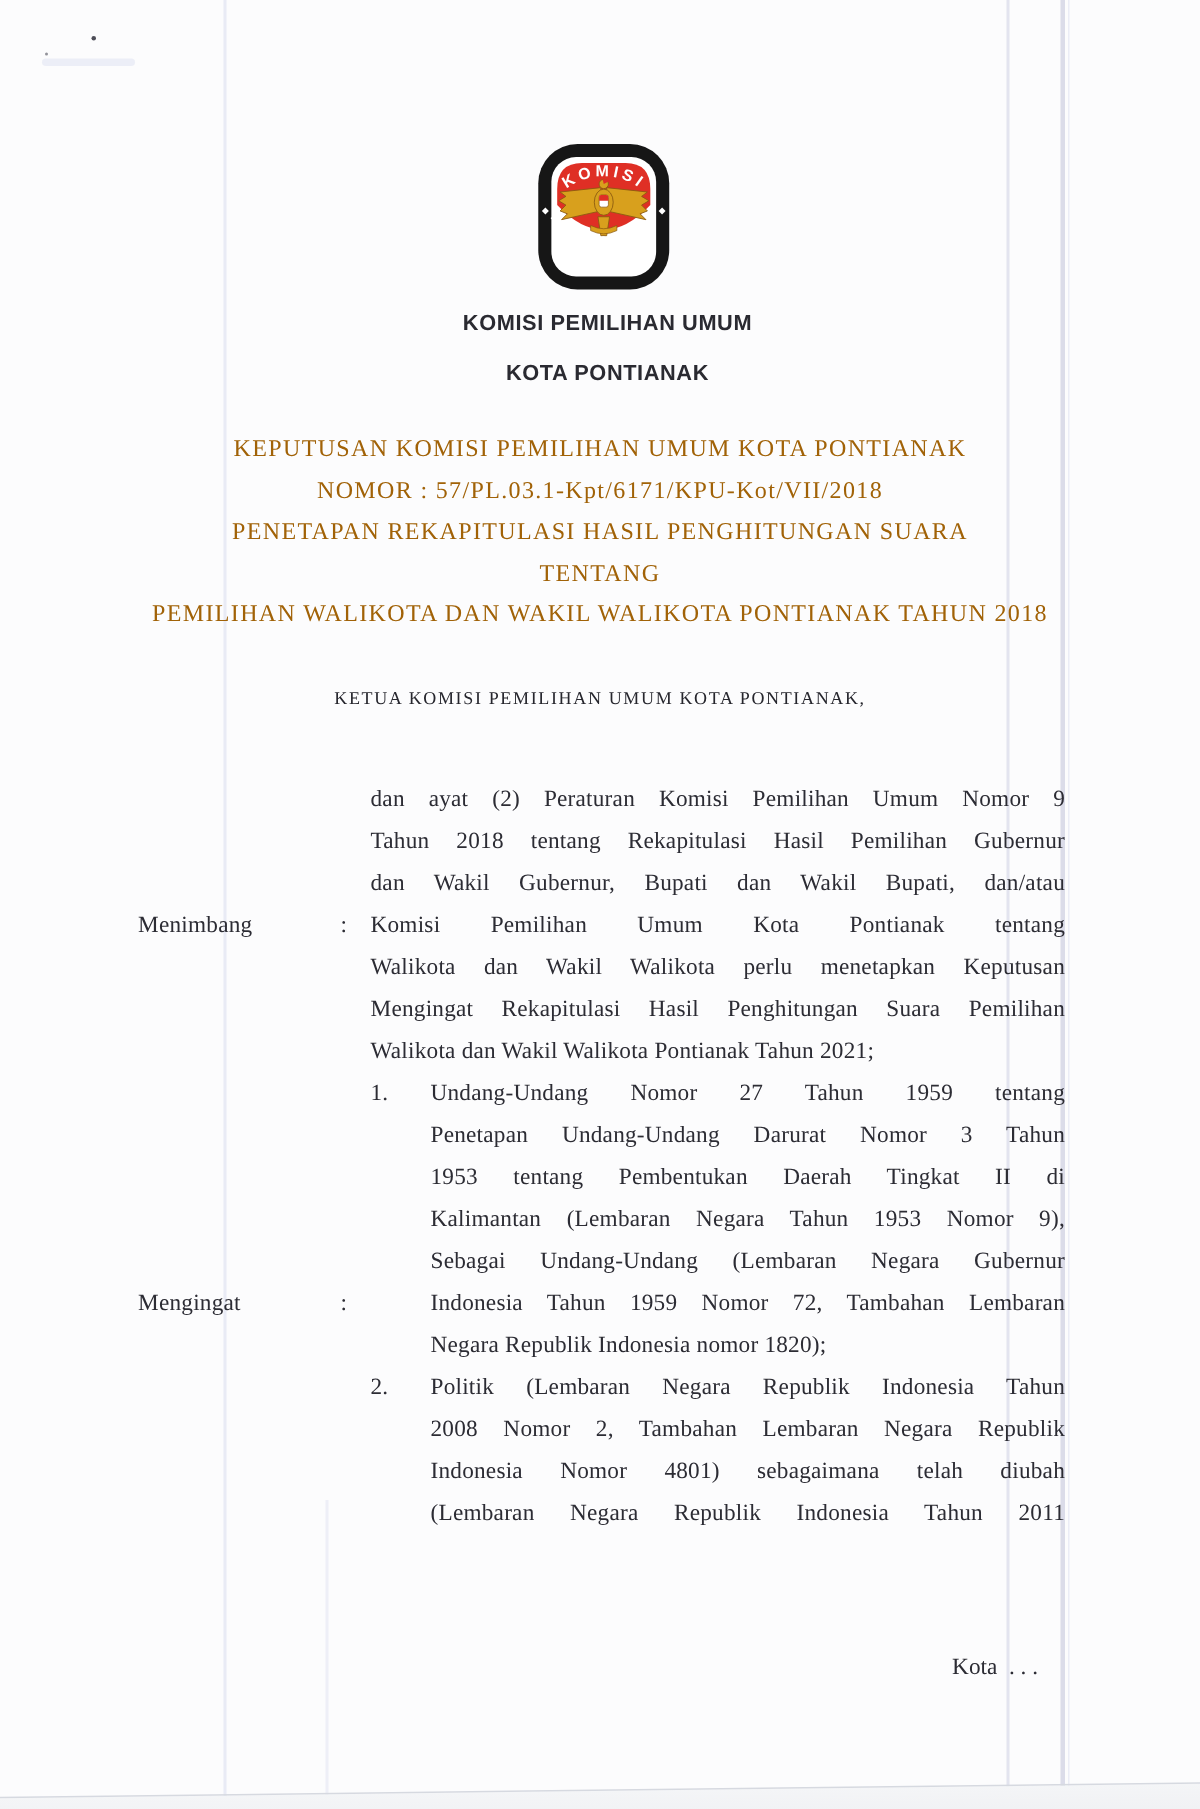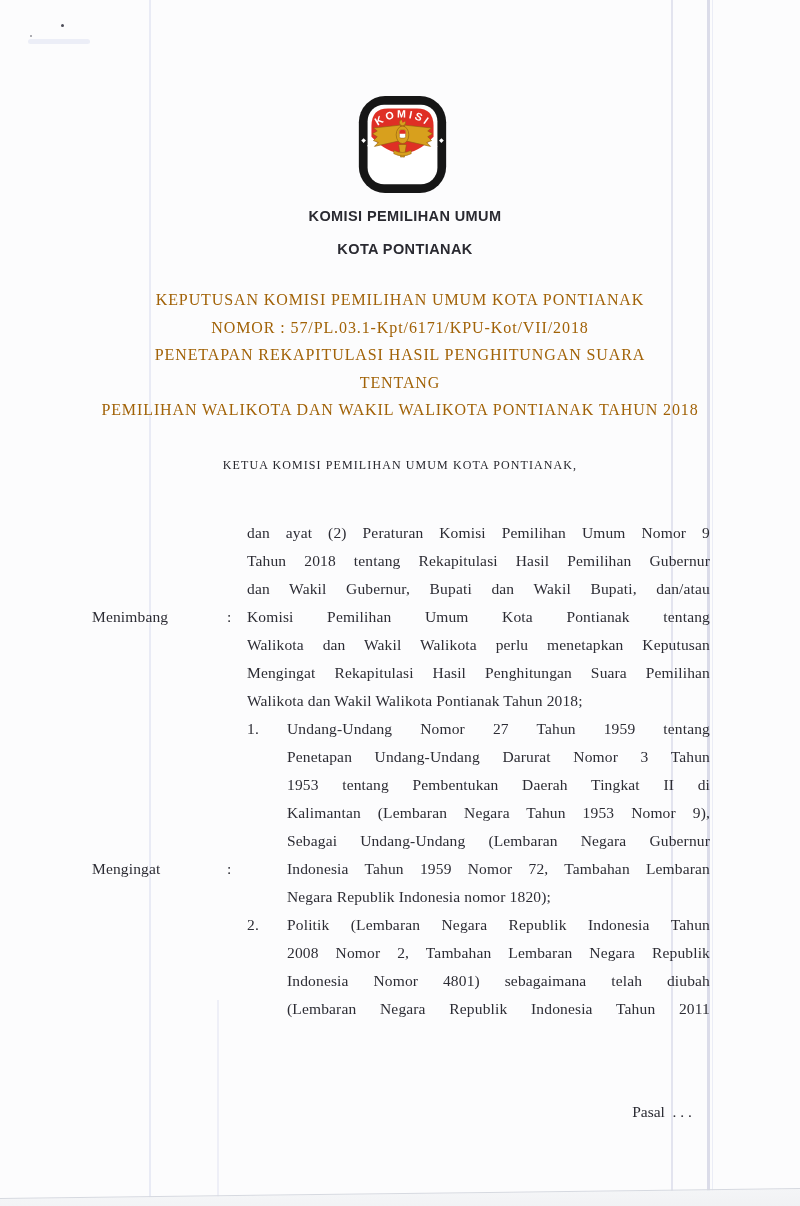--- a/index.html
+++ b/index.html
@@ -127,21 +127,21 @@
               <div class="ln">Tahun 2018 tentang Rekapitulasi Hasil Pemilihan Gubernur</div>
 
               <div class="ln">dan Wakil Gubernur, Bupati dan Wakil Bupati, dan/atau</div>
 
               <div class="ln">Komisi Pemilihan Umum Kota Pontianak tentang</div>
 
               <div class="ln">Walikota dan Wakil Walikota perlu menetapkan Keputusan</div>
 
               <div class="ln">Mengingat Rekapitulasi Hasil Penghitungan Suara Pemilihan</div>
 
-              <div class="ln">Walikota dan Wakil Walikota Pontianak Tahun 2018;</div>
+              <div class="ln">Walikota dan Wakil Walikota Pontianak Tahun 2021;</div>
             </div>
         </div>
       </div>
     </div>
 
     <div class="sec">
       <div class="lbl">Mengingat</div>
       <div class="colon">:</div>
       <div class="items">
         <div class="item">
@@ -176,15 +176,15 @@
 
 
               <div class="ln">(Lembaran Negara Republik Indonesia Tahun 2011</div>
             </div>
         </div>
       </div>
     </div>
 
   </div>
 
-  <div class="catchword">Pasal  . . .</div>
+  <div class="catchword">Kota  . . .</div>
 
 </div>
 
 </body></html>

